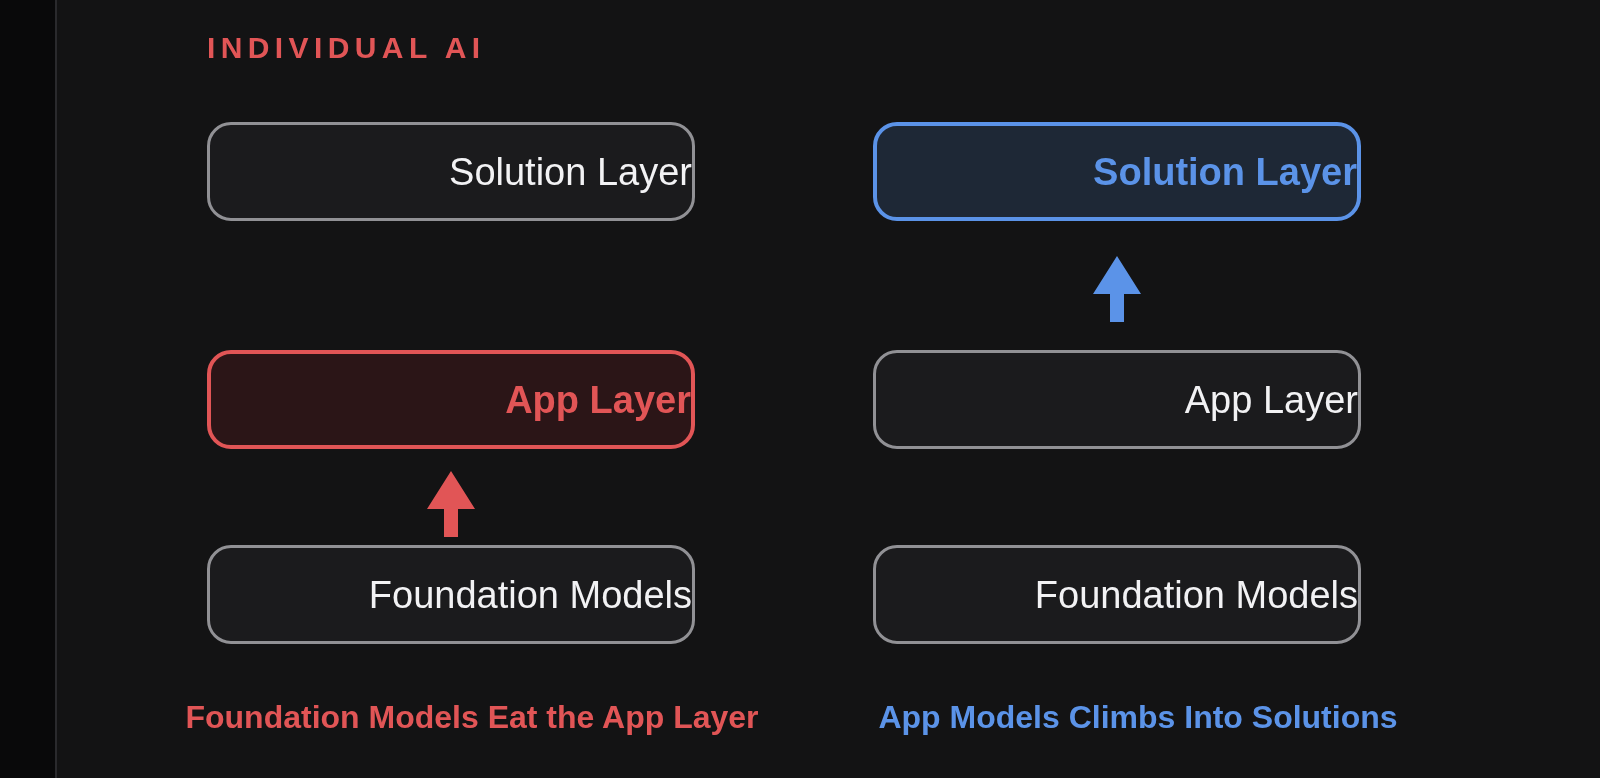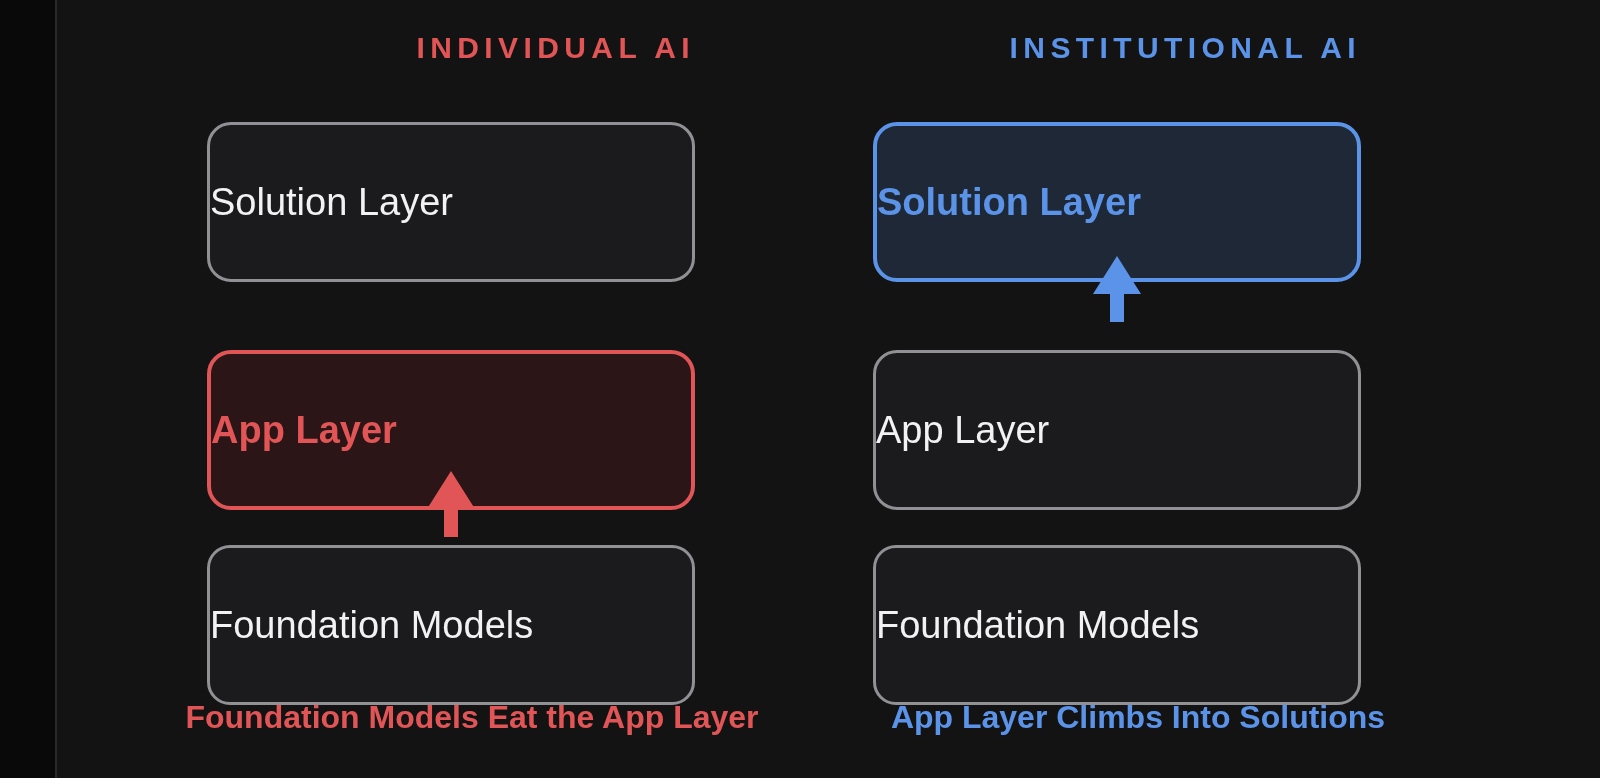--- a/index.html
+++ b/index.html
@@ -45,40 +45,40 @@
     height: 100%;
   }
   .col-a { left: 207px; }
   .col-b { left: 873px; }
 
   .col-title {
     position: absolute;
     top: 31px;
     left: 0;
     width: 100%;
-    text-align: right;
+    text-align: left;
     font-size: 30px;
     font-weight: 700;
     letter-spacing: 0.18em;
     white-space: nowrap;
   }
 
   .box {
     position: absolute;
     left: 0;
     width: 100%;
-    height: 160px;
+    height: 99px;
     border-radius: 24px;
     display: flex;
     align-items: center;
-    justify-content: flex-start;
+    justify-content: flex-end;
   }
   .row1 { top: 122px; }
   .row2 { top: 350px; }
-  .row3 { top: 545px; border-radius: 23px; }
+  .row3 { top: 545px; }
 
   .box.neutral {
     background: var(--box-bg);
     border: 3px solid var(--box-border);
     color: var(--box-text);
   }
   .box.accent-red {
     background: var(--red-box-bg);
     border: 4px solid var(--red);
     color: var(--red);
@@ -140,33 +140,32 @@
     </svg>
 
     <div class="box neutral row3">
       <span class="box-label">Foundation Models</span>
     </div>
 
     <div class="caption red-text">Foundation Models Eat the App Layer</div>
   </section>
 
   <section class="column col-b">
-    <div class="col-title blue-text">INSTITUTIONAL AI</div>
 
     <div class="box accent-blue row1">
       <span class="box-label">Solution Layer</span>
     </div>
 
     <svg class="arrow arrow-b" viewBox="0 0 48 66" aria-hidden="true">
       <polygon points="24,0 48,38 31,38 31,66 17,66 17,38 0,38" fill="currentColor"></polygon>
     </svg>
 
     <div class="box neutral row2">
       <span class="box-label">App Layer</span>
     </div>
 
     <div class="box neutral row3">
       <span class="box-label">Foundation Models</span>
     </div>
 
-    <div class="caption blue-text">App Layer Climbs Into Solutions</div>
+    <div class="caption blue-text">App Models Climbs Into Solutions</div>
   </section>
 </div>
 
 </body></html>

